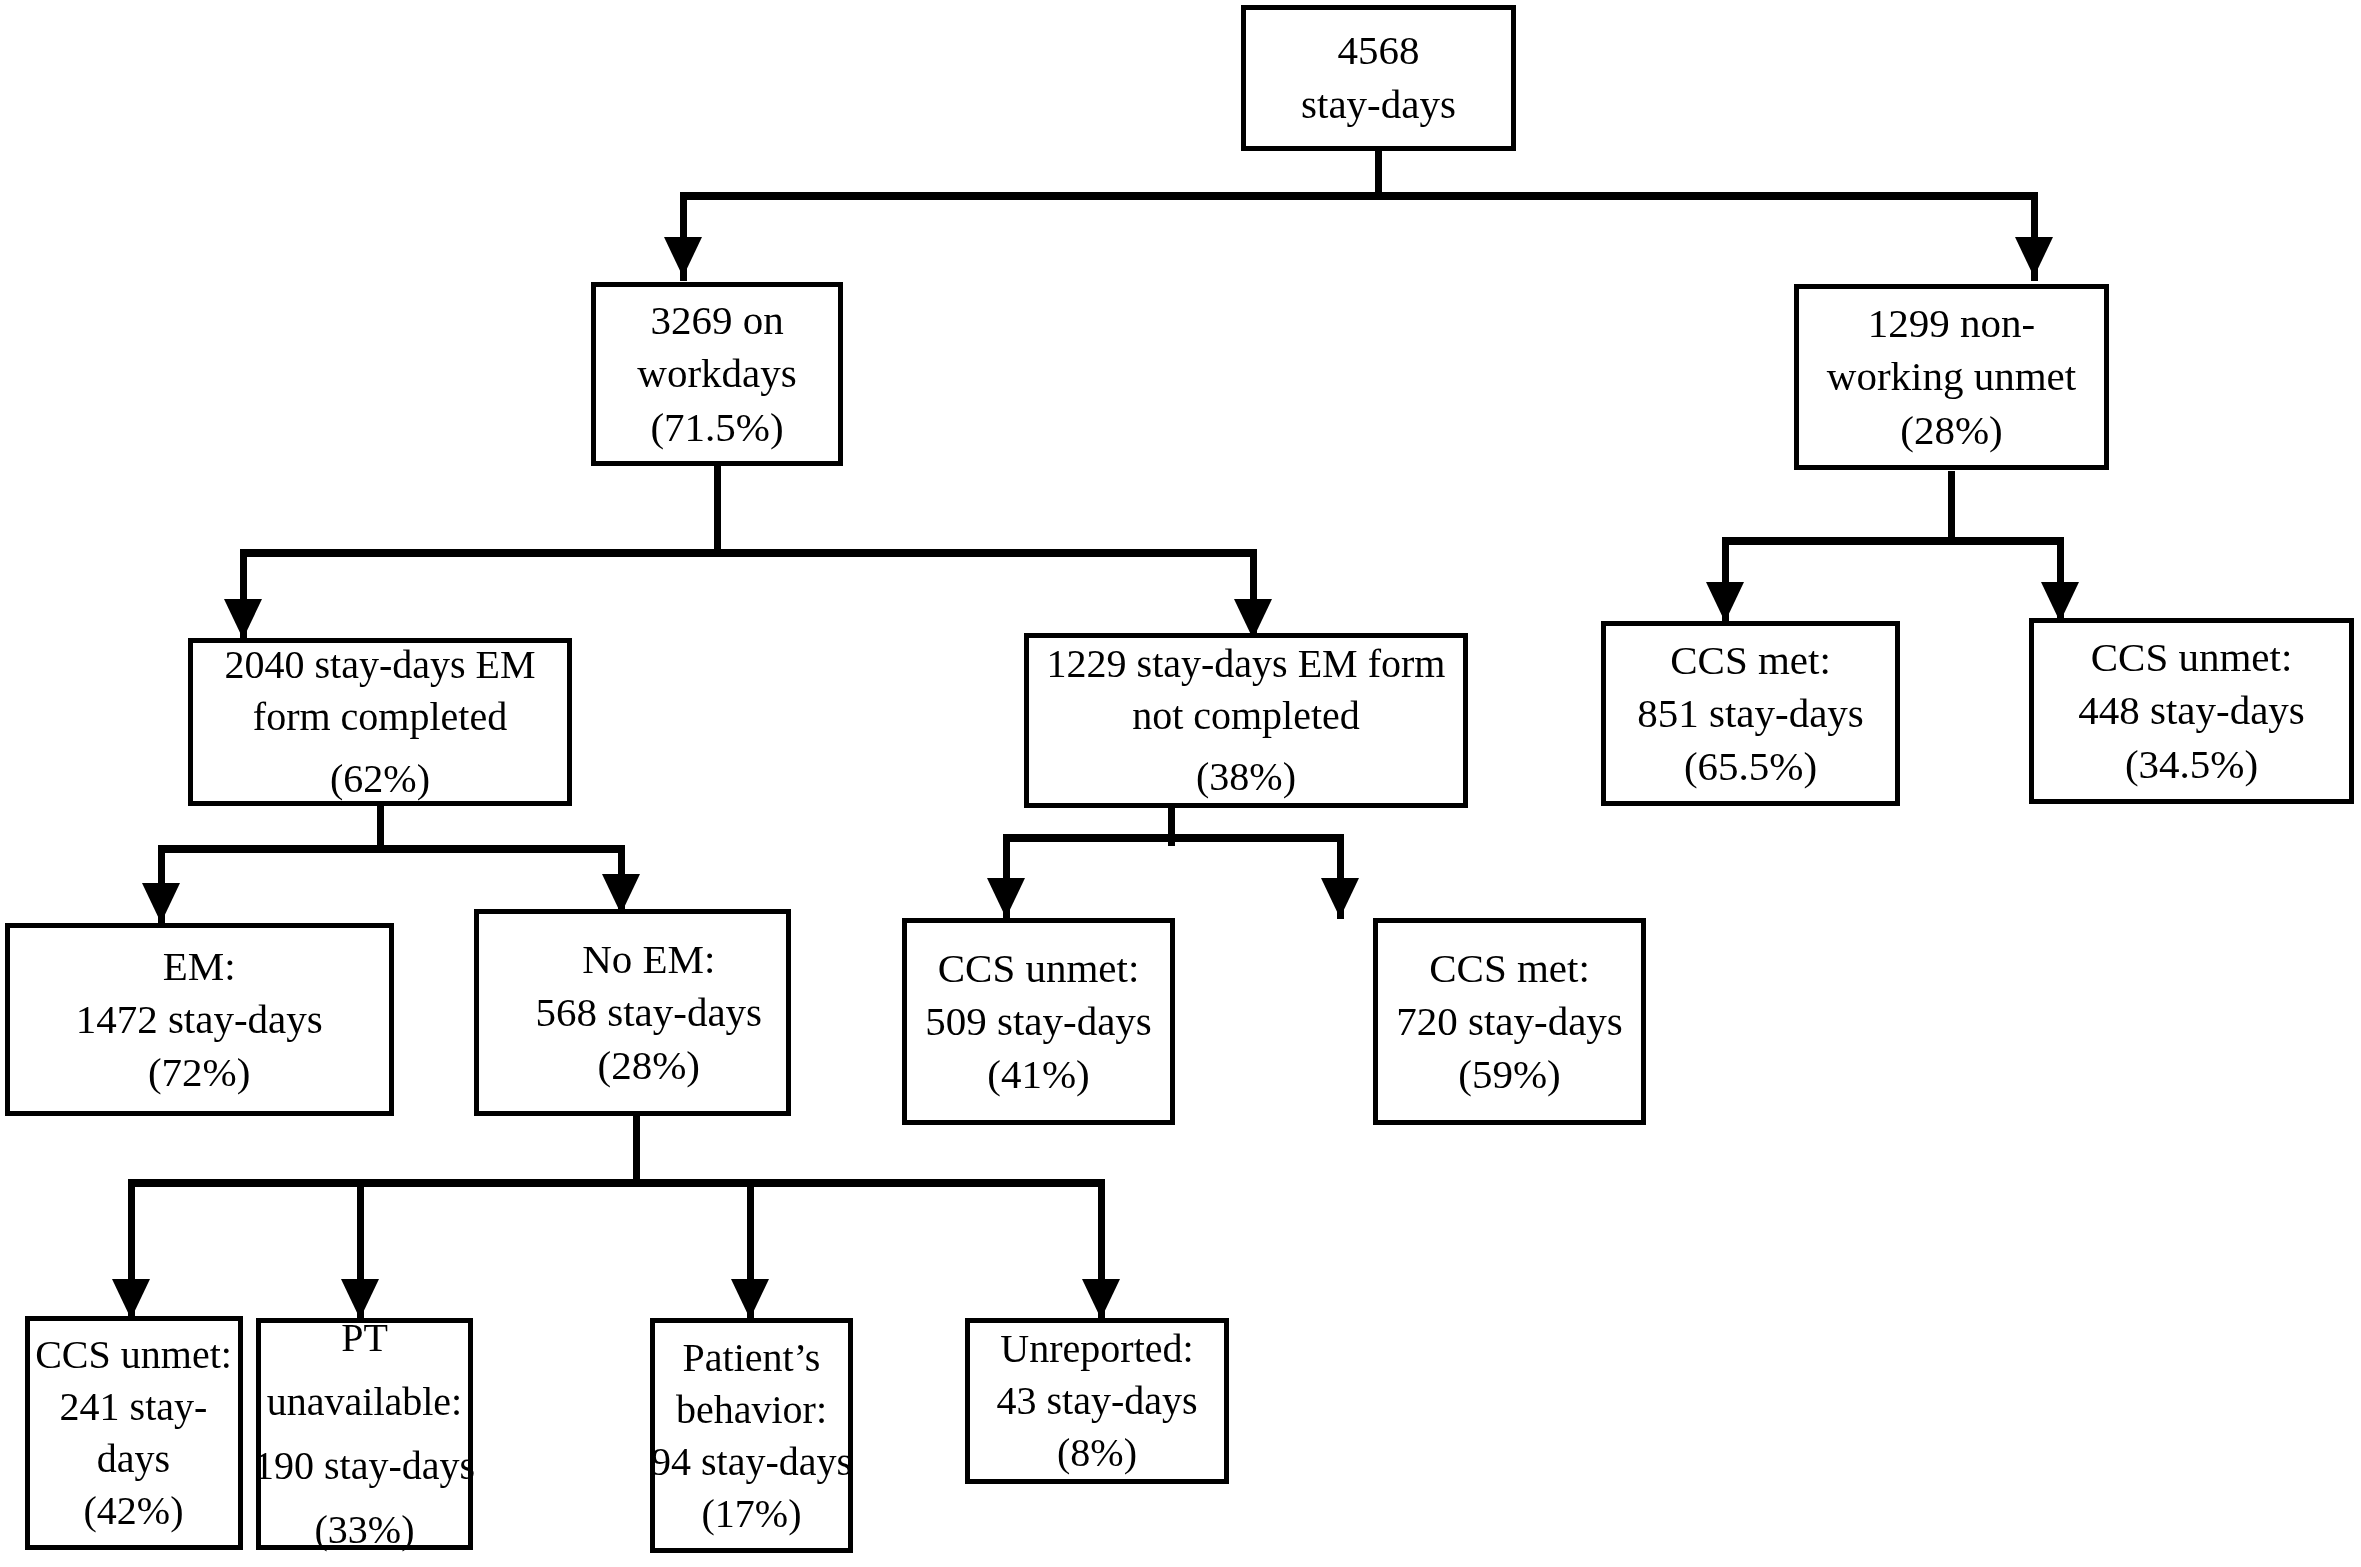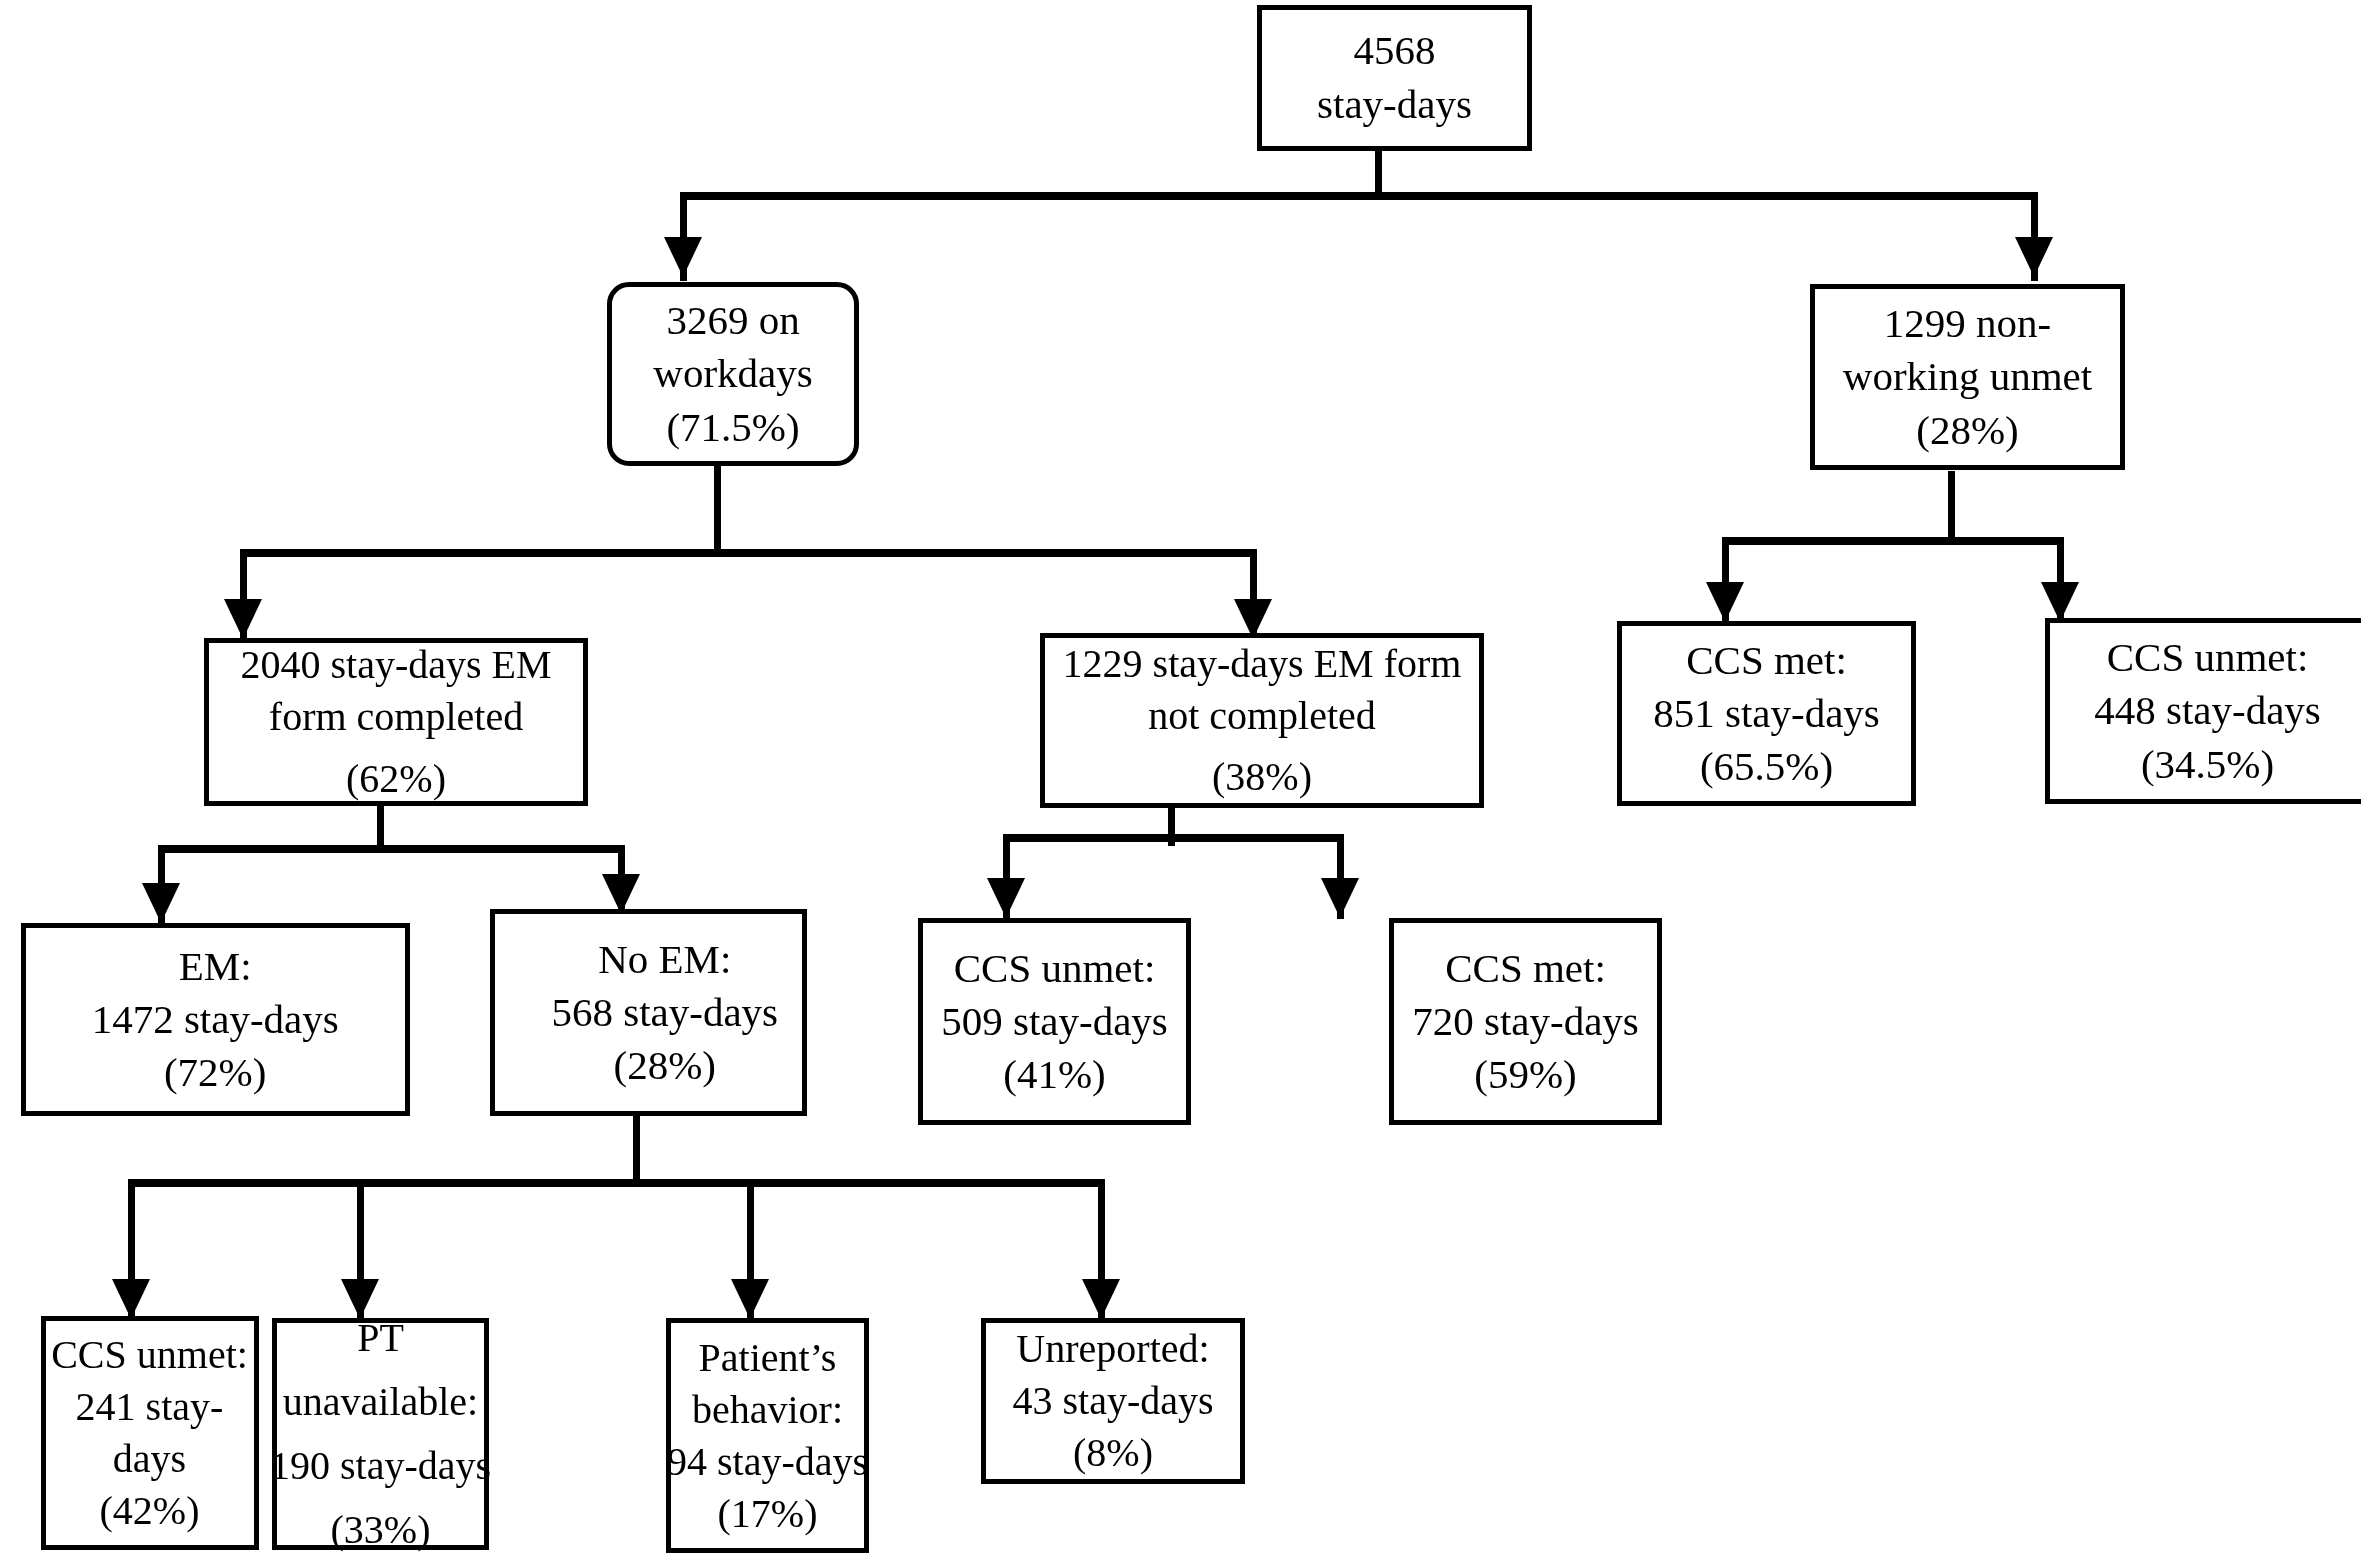--- a/index.html
+++ b/index.html
@@ -23,21 +23,20 @@
     display: flex;
     flex-direction: column;
     align-items: center;
     justify-content: center;
     text-align: center;
     color: #000000;
     font-size: 41px;
     line-height: 1.30;
     padding: 3.8px 7.5px;
     z-index: 3;
-    margin-left: 16px;
   }
   .node .ln {
     display: block;
     white-space: nowrap;
   }
   .node.wrap .ln { white-space: normal; }
   .vline, .hline {
     position: absolute;
     background: #000000;
     z-index: 1;
@@ -64,21 +63,21 @@
     <span class="ln">stay-days</span>
   </div>
 
   <div class="vline" style="left:1375px; top:151px; height:47px;"></div>
   <div class="hline" style="left:680px; top:192px; width:1358px;"></div>
   <div class="vline" style="left:680px; top:192px; height:89px;"></div>
   <div class="arrow" style="left:664px; top:237px;"></div>
   <div class="vline" style="left:2031px; top:192px; height:89px;"></div>
   <div class="arrow" style="left:2015px; top:237px;"></div>
 
-  <div class="node" style="left:591px; top:282px; width:252px; height:184px;border-radius:22px;">
+  <div class="node" style="left:591px; top:282px; width:252px; height:184px;">
     <span class="ln">3269 on</span>
     <span class="ln">workdays</span>
     <span class="ln">(71.5%)</span>
   </div>
 
   <div class="node" style="left:1794px; top:284px; width:315px; height:186px;">
     <span class="ln">1299 non-</span>
     <span class="ln">working unmet</span>
     <span class="ln">(28%)</span>
   </div>

